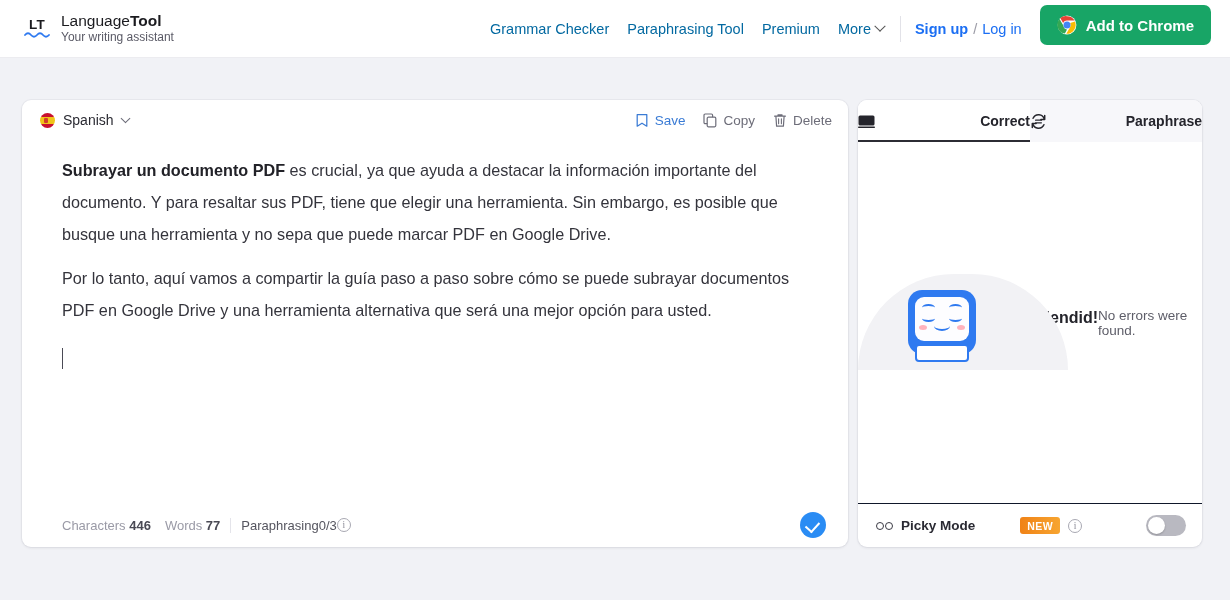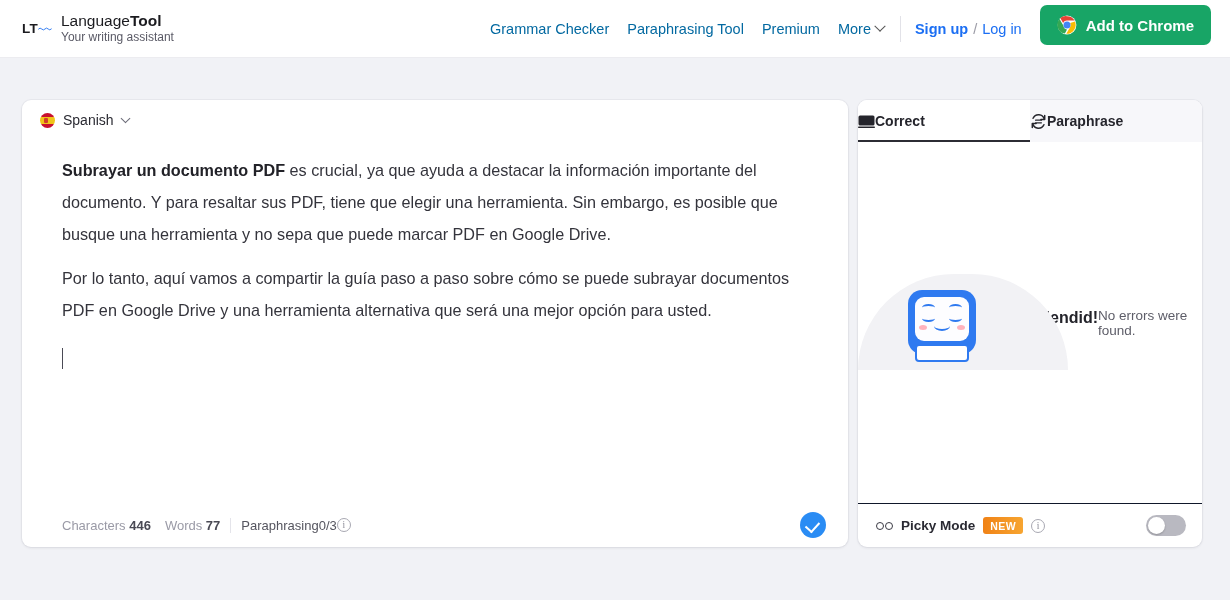--- a/index.html
+++ b/index.html
@@ -15,21 +15,21 @@
     position: absolute; top: 0; left: 0;
     width: 1230px; height: 58px;
     background: #ffffff;
     display: flex; align-items: center;
     border-bottom: 1px solid #ececf0;
     z-index: 5;
   }
   .brand { display: flex; align-items: center; margin-left: 22px; }
   .brand-mark {
     width: 30px; height: 30px;
-    display: flex; flex-direction: row;
+    display: flex; flex-direction: column;
     align-items: center; justify-content: center;
     margin-right: 9px;
   }
   .brand-lt {
     font-size: 13.5px; font-weight: bold; color: #1b1b1f;
     letter-spacing: .3px; line-height: 13px;
     font-family: "Liberation Sans", sans-serif;
   }
   .brand-text { display: flex; flex-direction: column; justify-content: center; }
   .brand-title { font-size: 15.5px; color: #1b1b1f; line-height: 18px; font-weight: 400; }
@@ -145,21 +145,21 @@
   .check-fab::after {
     content: ""; position: absolute; left: 8px; top: 7px;
     width: 7px; height: 11px;
     border-right: 2px solid #fff; border-bottom: 2px solid #fff;
     transform: rotate(42deg);
   }
 
   
   .tabs { display: flex; height: 42px; background: #f7f7fa; }
   .tab {
-    flex: 1; display: flex; align-items: center; justify-content: flex-start;
+    flex: 1; display: flex; align-items: center; justify-content: space-between;
     font-size: 14px; font-weight: 700; color: #25252c;
     cursor: pointer; position: relative; background: #f7f7fa;
   }
   .tab.active { background: #fff; }
   .tab.active::after {
     content: ""; position: absolute; left: 0; right: 0; bottom: 0;
     height: 2.5px; background: #2c2c34;
   }
   .side-main {
     height: 361px; position: relative;
@@ -217,21 +217,21 @@
   .picky { display: flex; align-items: center; gap: 8px; }
   .glasses { display: flex; align-items: center; gap: 1px; }
   .glasses i {
     display: block; width: 8px; height: 8px; border-radius: 50%;
     border: 1.4px solid #3a3a44;
   }
   .picky-label { font-size: 13.5px; font-weight: 700; color: #2a2a33; }
   .new-badge {
     font-size: 10.5px; font-weight: 700; color: #fff;
     background: linear-gradient(90deg,#f08216,#f7a531);
-    border-radius: 3px; padding: 3px 7px 2px; letter-spacing: .4px;
+    border-radius: 3px; padding: 3px 7px 2px; letter-spacing: .4px; margin-left: 37px;
   }
   .toggle {
     margin-left: auto; width: 40px; height: 21px; border-radius: 11px;
     background: #b9b9c1; position: relative; cursor: pointer;
   }
   .toggle::after {
     content: ""; position: absolute; top: 2px; left: 2px;
     width: 17px; height: 17px; border-radius: 50%; background: #fff;
     box-shadow: 0 1px 2px rgba(0,0,0,.22);
   }
@@ -288,20 +288,42 @@
 
   <div class="card editor-card">
 
     <div class="ed-toolbar">
       <div class="lang-pick">
         <span class="flag"></span>
         <span class="lang-name">Spanish</span>
         <span class="chev-sm"></span>
       </div>
 
+      <div class="ed-actions">
+        <div class="ed-act save">
+          <svg width="14" height="15" viewBox="0 0 14 15">
+            <path d="M2.2 1.6h9.6v11.6L7 10.2l-4.8 3z" fill="none" stroke="#3a7bd5" stroke-width="1.25" stroke-linejoin="round"></path>
+          </svg>
+          <span>Save</span>
+        </div>
+        <div class="ed-act">
+          <svg width="14" height="15" viewBox="0 0 14 15">
+            <rect x="1" y="1" width="8.6" height="9.6" rx="1.2" fill="none" stroke="#6d6d79" stroke-width="1.2"></rect>
+            <rect x="4.2" y="4.2" width="8.6" height="9.6" rx="1.2" fill="#fff" stroke="#6d6d79" stroke-width="1.2"></rect>
+          </svg>
+          <span>Copy</span>
+        </div>
+        <div class="ed-act">
+          <svg width="14" height="15" viewBox="0 0 14 15">
+            <path d="M1.6 3.2h10.8M5 3.2V1.8h4v1.4M2.9 3.2l.7 10h6.8l.7-10" fill="none" stroke="#6d6d79" stroke-width="1.2" stroke-linecap="round" stroke-linejoin="round"></path>
+            <path d="M5.6 5.8v5M8.4 5.8v5" stroke="#6d6d79" stroke-width="1.1" stroke-linecap="round"></path>
+          </svg>
+          <span>Delete</span>
+        </div>
+      </div>
     </div>
 
     <div class="ed-body">
       <p class="ed-p"><b>Subrayar un documento PDF</b><span> es crucial, ya que ayuda a destacar la información importante del documento. Y para resaltar sus PDF, tiene que elegir una herramienta. Sin embargo, es posible que busque una herramienta y no sepa que puede marcar PDF en Google Drive.</span></p>
       <p class="ed-p">Por lo tanto, aquí vamos a compartir la guía paso a paso sobre cómo se puede subrayar documentos PDF en Google Drive y una herramienta alternativa que será una mejor opción para usted.</p>
       <p class="ed-p"><span class="caret"></span></p>
     </div>
 
     <div class="ed-footer">
       <span class="stat"><span>Characters</span> <b>446</b></span>

